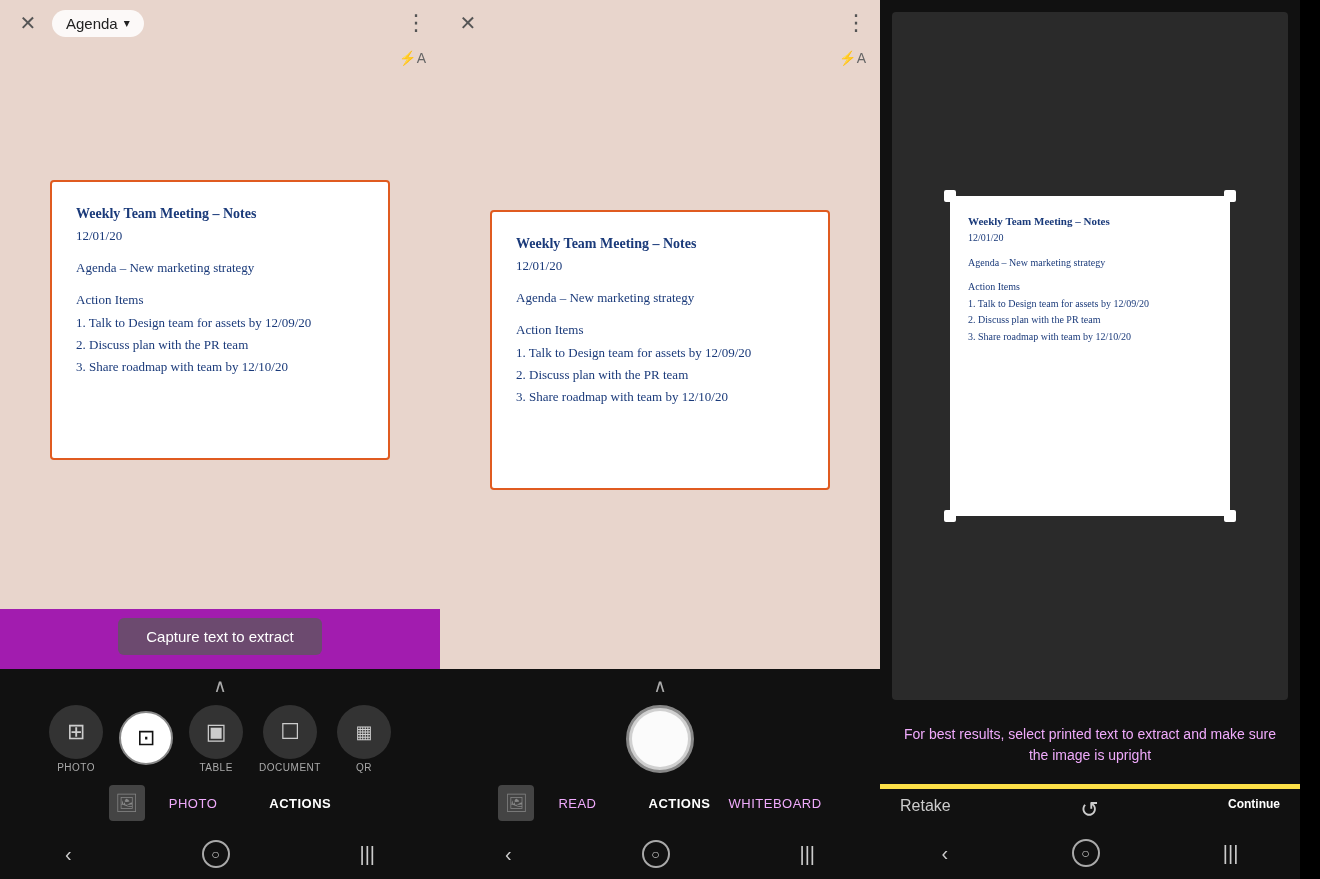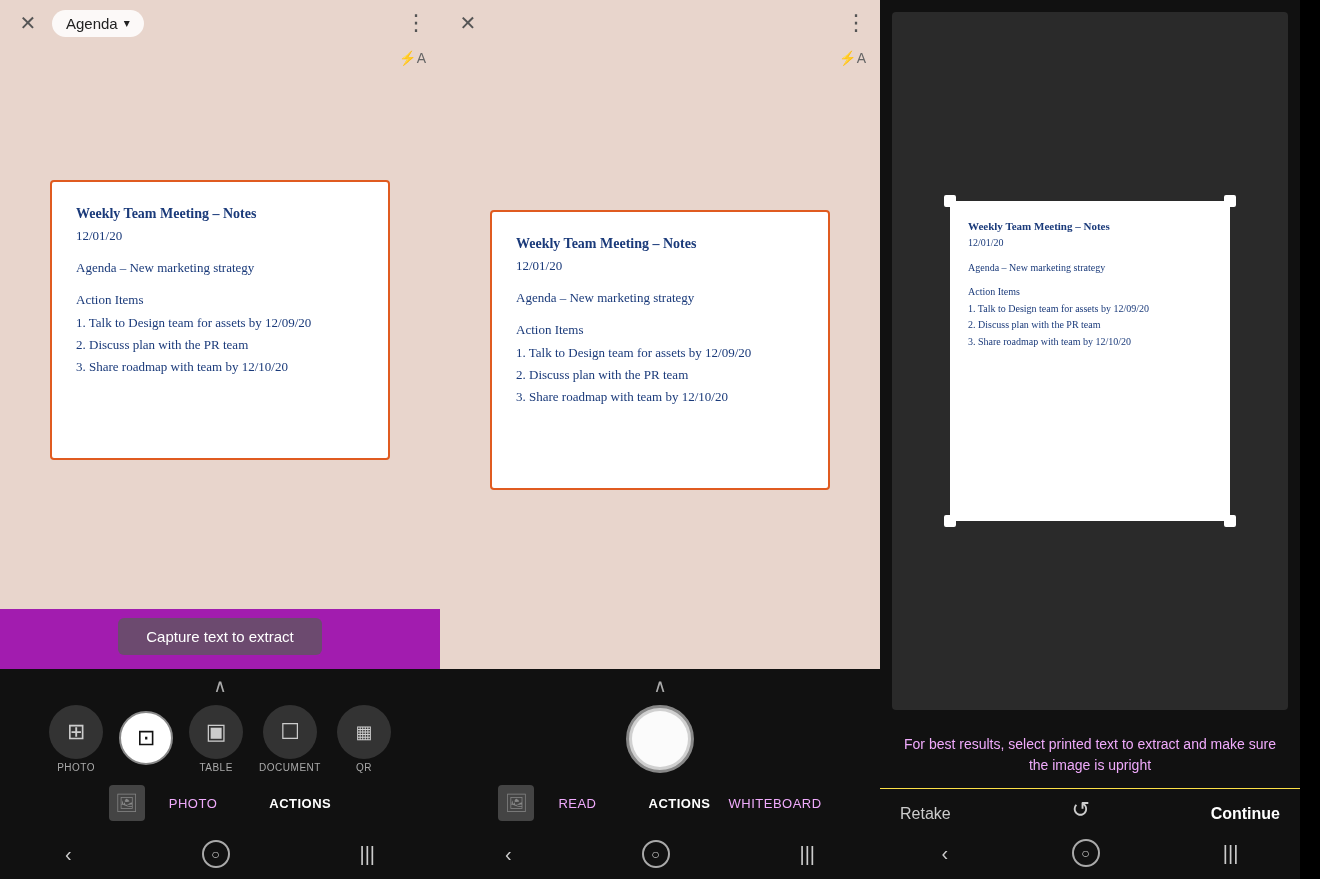--- a/index.html
+++ b/index.html
@@ -257,40 +257,41 @@
 
     .hint-text {
       color: #f0abfc;
       font-size: 14px;
       text-align: center;
       padding: 12px 20px;
       line-height: 1.5;
     }
     .right-bottom {
       display: flex;
-      align-items: flex-end;
+      align-items: flex-start;
       justify-content: space-between;
       padding: 8px 20px 8px 20px;
-      border-top: 1px solid #fde047;
+      border-top: 5px solid #fde047;
+      margin-top: 6px;
     }
     .retake-btn {
       color: #ccc;
       font-size: 16px;
       cursor: pointer;
       background: none;
       border: none;
     }
     .rotate-icon {
       color: #ccc;
       font-size: 22px;
       cursor: pointer;
     }
     .continue-btn {
       color: #fff;
-      font-size: 16px;
+      font-size: 12px;
       font-weight: 700;
       cursor: pointer;
       background: none;
       border: none;
     }
     .right-sys-bar {
       display: flex;
       justify-content: space-around;
       align-items: center;
       padding: 8px 0 12px 0;

